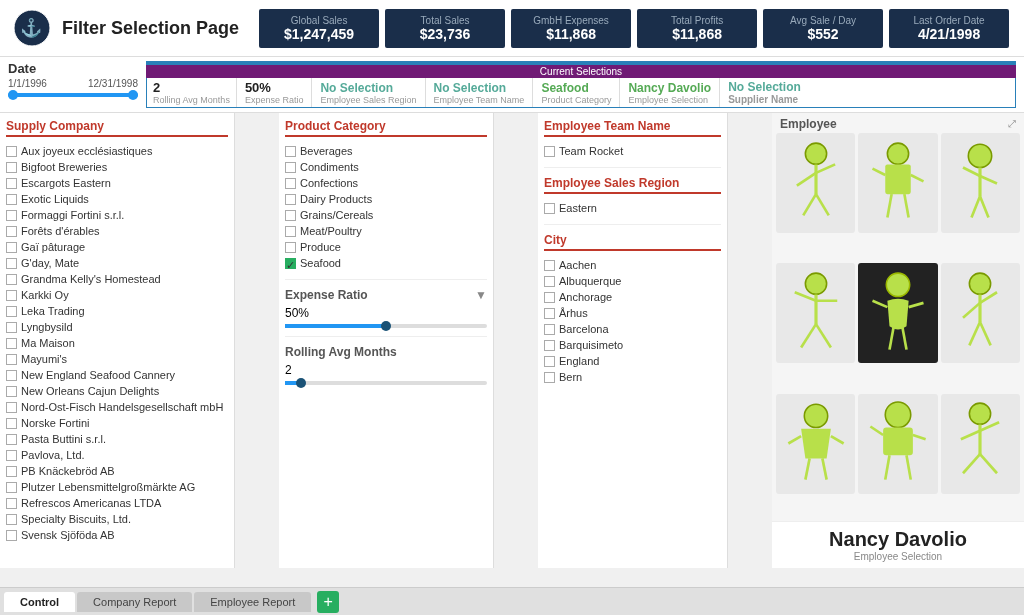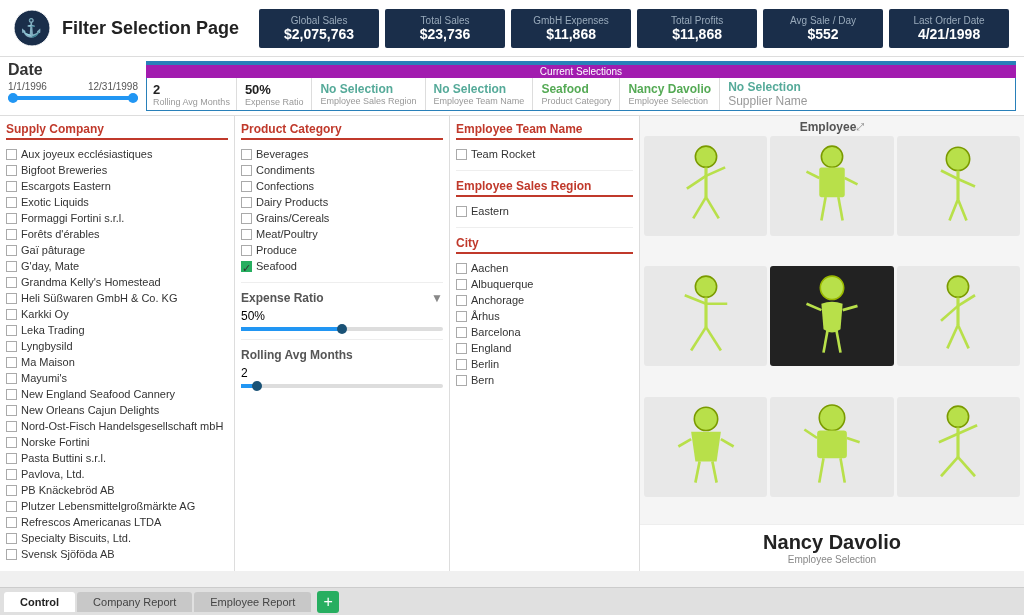--- a/index.html
+++ b/index.html
@@ -13,21 +13,21 @@
     .kpi-card { background: #1a2e4a; color: #fff; padding: 6px 12px; text-align: center; min-width: 120px; border-radius: 2px; }
     .kpi-card .kpi-label { font-size: 10px; color: #9ab; }
     .kpi-card .kpi-value { font-size: 14px; font-weight: bold; color: #fff; }
     .slider-track { height: 4px; background: #ddd; border-radius: 2px; position: relative; margin: 4px 0; }
     .slider-fill { position: absolute; left: 0; right: 0; top: 0; height: 4px; background: #2196F3; border-radius: 2px; }
     .slider-thumb-left, .slider-thumb-right { position: absolute; width: 10px; height: 10px; background: #2196F3; border-radius: 50%; top: -3px; }
     .slider-thumb-left { left: 0; }
     .slider-thumb-right { right: 0; }
 
     
-    .main { display: flex; height: calc(615px - 160px); }
+    .main { display: flex; height: calc(615px - 160px); gap: 44px; }
 
     
     .panel-left { width: 235px; border-right: 1px solid #ddd; background: #fff; overflow-y: auto; padding: 6px; }
     .panel-left .section-title { font-size: 12px; font-weight: bold; color: #c0392b; border-bottom: 2px solid #c0392b; padding-bottom: 2px; margin-bottom: 6px; }
     .list-item { display: flex; align-items: center; gap: 4px; padding: 2px 0; font-size: 11px; color: #333; }
     .checkbox { width: 11px; height: 11px; border: 1px solid #aaa; background: #fff; flex-shrink: 0; }
     .checkbox.checked { background: #1a5276; border-color: #1a5276; }
 
     
     .panel-middle { width: 215px; border-right: 1px solid #ddd; background: #fff; overflow-y: auto; padding: 6px; }
@@ -72,21 +72,21 @@
 
 <div class="header">
   <svg class="logo" viewBox="0 0 40 40">
     <circle cx="20" cy="20" r="18" fill="#1a2e4a" stroke="#fff" stroke-width="1"></circle>
     <text x="20" y="26" text-anchor="middle" font-size="18" fill="#fff">⚓</text>
   </svg>
   <span class="header-title">Filter Selection Page</span>
   <div class="kpi-cards">
     <div class="kpi-card">
       <div class="kpi-label">Global Sales</div>
-      <div class="kpi-value">$2,075,763</div>
+      <div class="kpi-value">$1,247,459</div>
     </div>
     <div class="kpi-card">
       <div class="kpi-label">Total Sales</div>
       <div class="kpi-value">$23,736</div>
     </div>
     <div class="kpi-card">
       <div class="kpi-label">GmbH Expenses</div>
       <div class="kpi-value">$11,868</div>
     </div>
     <div class="kpi-card">
@@ -101,35 +101,35 @@
       <div class="kpi-label">Last Order Date</div>
       <div class="kpi-value">4/21/1998</div>
     </div>
   </div>
 </div>
 
 <div style="background:#fff; border-bottom:1px solid #ddd; padding:4px 8px;">
   <div style="display:flex; align-items:flex-start; gap:8px;">
 
     <div style="min-width:130px;">
-      <div style="font-size:16px; font-weight:bold; color:#333;">Date</div>
+      <div style="font-size:13px; font-weight:bold; color:#333;">Date</div>
       <div style="display:flex; justify-content:space-between; font-size:10px; color:#555; margin-top:2px;">
         <span>1/1/1996</span>
         <span>12/31/1998</span>
       </div>
       <div class="slider-track">
         <div class="slider-fill"></div>
         <div class="slider-thumb-left"></div>
         <div class="slider-thumb-right"></div>
       </div>
     </div>
 
     <div style="flex:1;">
       <div class="sel-bar-top"></div>
-      <div style="background:#a21caf; color:#fff; text-align:center; font-size:10px; padding:1px 0;">Current Selections</div>
+      <div style="background:#701a75; color:#fff; text-align:center; font-size:10px; padding:1px 0;">Current Selections</div>
       <div style="display:flex; border:1px solid #2980b9; border-top:none;">
         <div style="display:flex; align-items:center; padding:2px 6px; border-right:1px solid #ddd; min-width:50px;">
           <div>
             <div style="font-weight:bold; font-size:13px; color:#222;">2</div>
             <div style="font-size:9px; color:#999;">Rolling Avg Months</div>
           </div>
         </div>
         <div style="display:flex; align-items:center; padding:2px 8px; border-right:1px solid #ddd;">
           <div>
             <div style="font-weight:bold; font-size:13px; color:#222;">50%</div>
@@ -156,21 +156,21 @@
         </div>
         <div style="display:flex; align-items:center; padding:2px 8px; border-right:1px solid #ddd;">
           <div>
             <div style="font-weight:bold; font-size:12px; color:#5a5;">Nancy Davolio</div>
             <div style="font-size:9px; color:#999;">Employee Selection</div>
           </div>
         </div>
         <div style="display:flex; align-items:center; padding:2px 8px;">
           <div>
             <div style="font-weight:bold; font-size:12px; color:#5a9;">No Selection</div>
-            <div style="font-size:12px; color:#999;">Supplier Name</div>
+            <div style="font-size:10px; color:#999;font-weight:bold;">Supplier Name</div>
           </div>
         </div>
       </div>
     </div>
   </div>
 </div>
 
 <div class="main" style="position:relative;">
 
   <div class="panel-left">
@@ -204,24 +204,20 @@
           <div class="checkbox"></div>
           <span>Gaï pâturage</span>
         </div>
         <div class="list-item">
           <div class="checkbox"></div>
           <span>G'day, Mate</span>
         </div>
         <div class="list-item">
           <div class="checkbox"></div>
           <span>Grandma Kelly's Homestead</span>
-        </div>
-        <div class="list-item">
-          <div class="checkbox"></div>
-          <span>Heli Süßwaren GmbH &amp; Co. KG</span>
         </div>
         <div class="list-item">
           <div class="checkbox"></div>
           <span>Karkki Oy</span>
         </div>
         <div class="list-item">
           <div class="checkbox"></div>
           <span>Leka Trading</span>
         </div>
         <div class="list-item">
@@ -380,35 +376,35 @@
         <div class="list-item">
           <div class="checkbox"></div>
           <span>Århus</span>
         </div>
         <div class="list-item">
           <div class="checkbox"></div>
           <span>Barcelona</span>
         </div>
         <div class="list-item">
           <div class="checkbox"></div>
+          <span>Barquisimeto</span>
+        </div>
+        <div class="list-item">
+          <div class="checkbox"></div>
           <span>England</span>
         </div>
         <div class="list-item">
           <div class="checkbox"></div>
-          <span>Berlin</span>
-        </div>
-        <div class="list-item">
-          <div class="checkbox"></div>
           <span>Bern</span>
         </div>
       </div>
   </div>
 
   <div class="panel-right">
-    <div style="display:flex; justify-content:center; align-items:center; padding:4px 8px 2px 8px;">
+    <div style="display:flex; justify-content:space-between; align-items:center; padding:4px 8px 2px 8px;">
       <span style="font-size:12px; font-weight:bold; color:#555;">Employee</span>
       <span style="cursor:pointer; font-size:10px; color:#888;">⤢</span>
     </div>
     <div class="employee-grid" id="employee-grid">
         <div class="employee-card">
           <svg viewBox="0 0 60 80" xmlns="http://www.w3.org/2000/svg">
             <circle cx="30" cy="12" r="10" fill="#b8e04a" stroke="#7a9a00" stroke-width="1.5"></circle>
             <line x1="30" y1="22" x2="30" y2="50" stroke="#b8e04a" stroke-width="3"></line>
             <line x1="30" y1="30" x2="12" y2="42" stroke="#b8e04a" stroke-width="2.5"></line>
             <line x1="30" y1="30" x2="48" y2="22" stroke="#b8e04a" stroke-width="2.5"></line>

